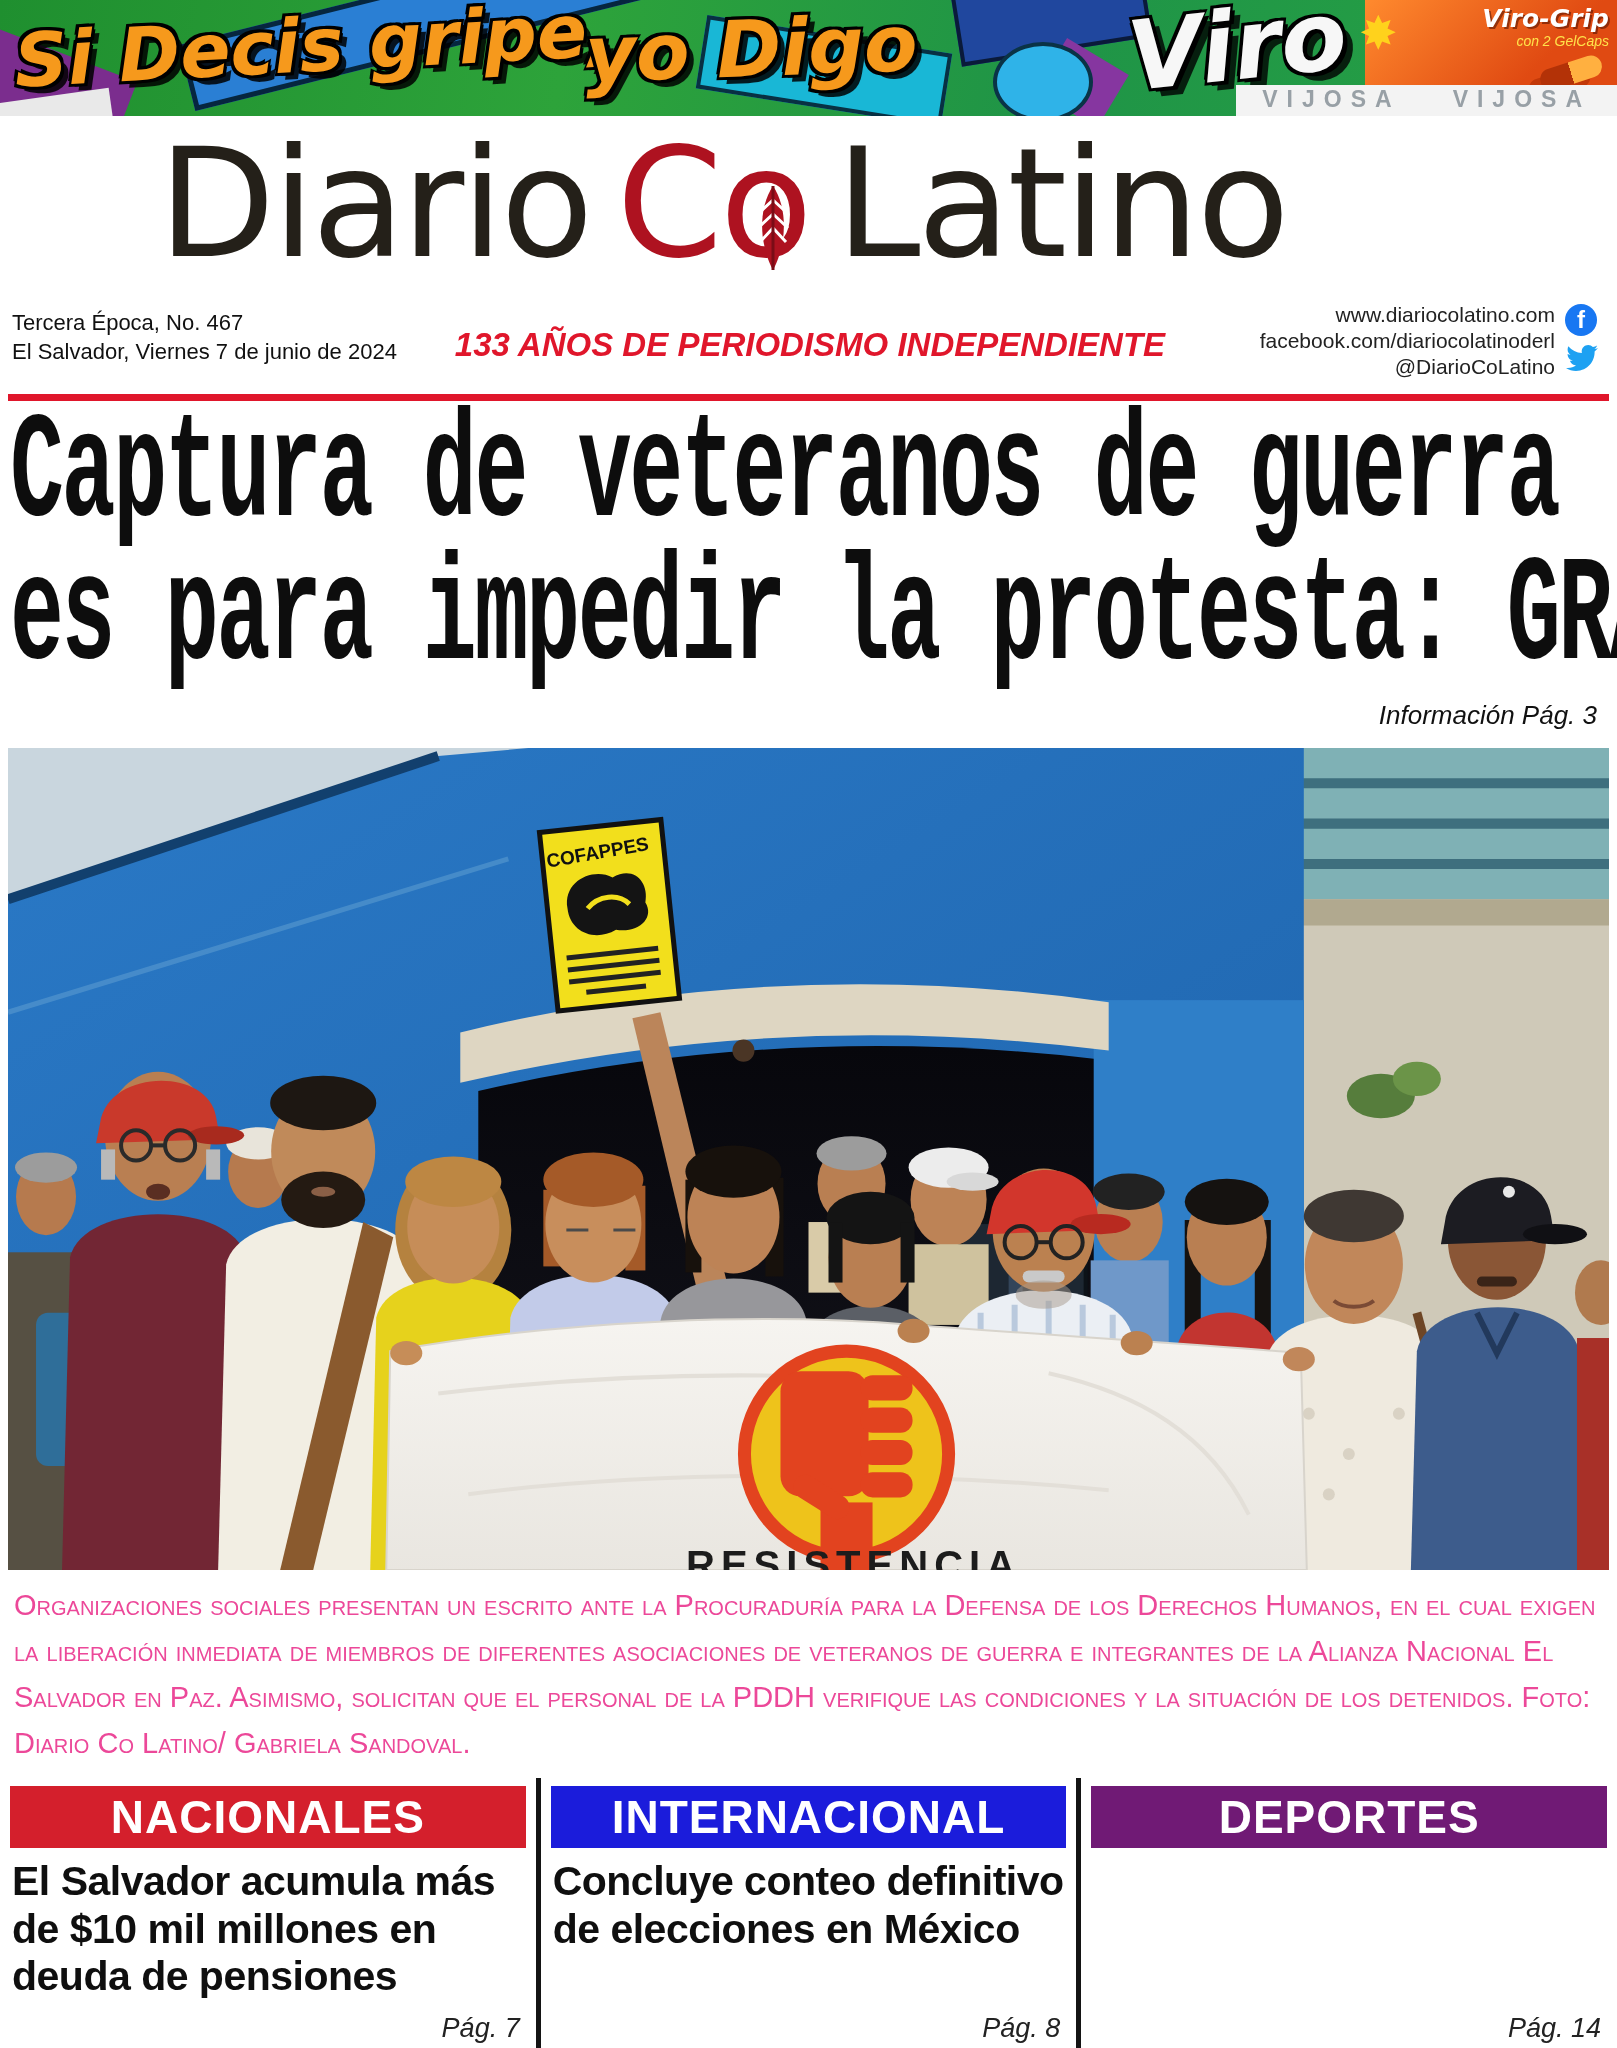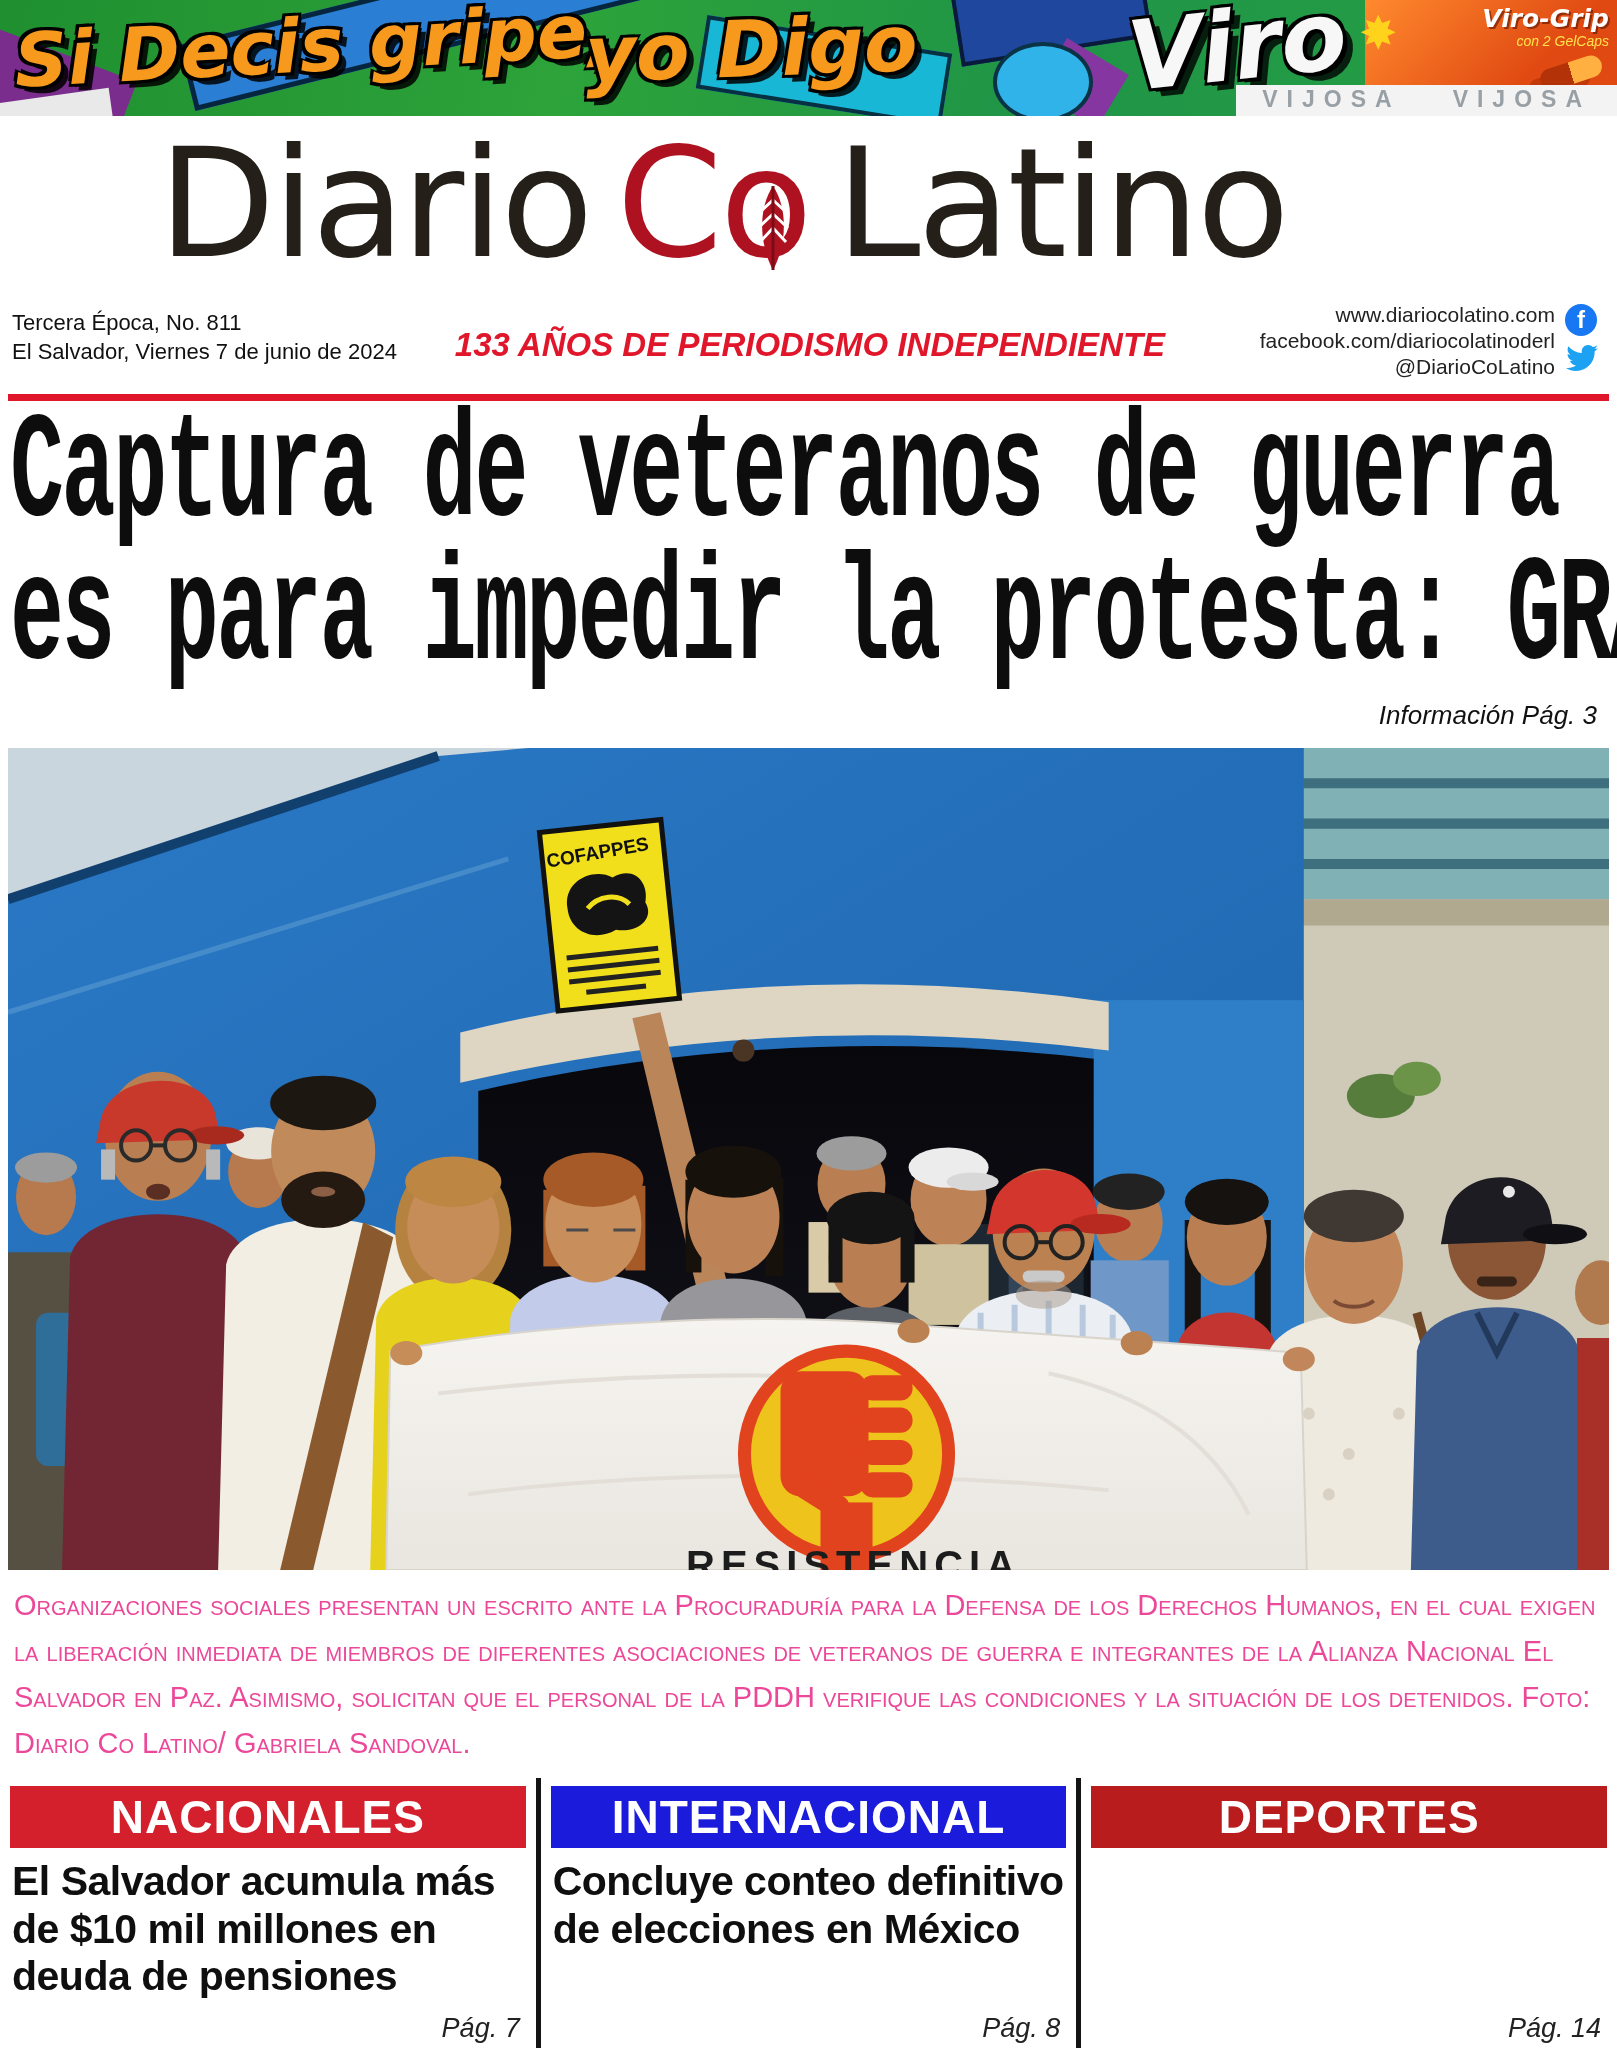--- a/index.html
+++ b/index.html
@@ -71,21 +71,21 @@
            font-size:29px;line-height:46px;color:#ec4899;text-align:left;}
 
   
   .sections{position:absolute;left:0;top:1778px;width:1617px;height:270px;display:flex;}
   .col{flex:1;position:relative;}
   .col.mid{border-left:5px solid #141414;border-right:5px solid #141414;}
   .sec-bar{height:62px;margin:8px 10px 0;display:flex;align-items:center;justify-content:center;
            color:#fff;font-weight:bold;font-size:46px;letter-spacing:1px;}
   .sec-red{background:#d41f2c;}
   .sec-blue{background:#1b1cdb;}
-  .sec-green{background:#b91c1c;}
+  .sec-green{background:#701a75;}
   .sec-hl{margin:10px 8px 0 12px;font-weight:bold;font-size:41px;line-height:1.16;color:#0f0f0f;
           letter-spacing:-0.5px;}
   .pag{position:absolute;right:16px;bottom:4px;font-style:italic;font-size:27px;color:#222;}
 </style>
 </head>
 <body>
 
 <div class="page">
 
   <div class="banner">
@@ -118,21 +118,21 @@
       <span class="t">Diario</span><span class="t mast-red"><span>Co</span><svg class="phoenix" viewBox="0 0 62 88">
           <path d="M31 2 C46 24 45 60 31 86 C17 60 16 24 31 2 Z" fill="#ae1220"></path>
           <path d="M31 16 L44 28 M31 30 L46 44 M31 44 L44 58 M31 16 L18 28 M31 30 L16 44 M31 44 L18 58" stroke="#fff" stroke-width="3" fill="none"></path>
           <path d="M31 2 L31 86" stroke="#7a0c16" stroke-width="3"></path>
         </svg></span><span class="t">Latino</span>
     </div>
   </div>
 
   <div class="infobar">
     <div class="edition">
-      <div>Tercera Época, No. 811</div>
+      <div>Tercera Época, No. 467</div>
       <div>El Salvador, Viernes 7 de junio de 2024</div>
     </div>
     <div class="slogan">133 AÑOS DE PERIODISMO INDEPENDIENTE</div>
     <div class="links">
       <div>www.diariocolatino.com</div>
       <div>facebook.com/diariocolatinoderl</div>
       <div>@DiarioCoLatino</div>
     </div>
     <div class="social">
       <div class="fb-icon">f</div>

